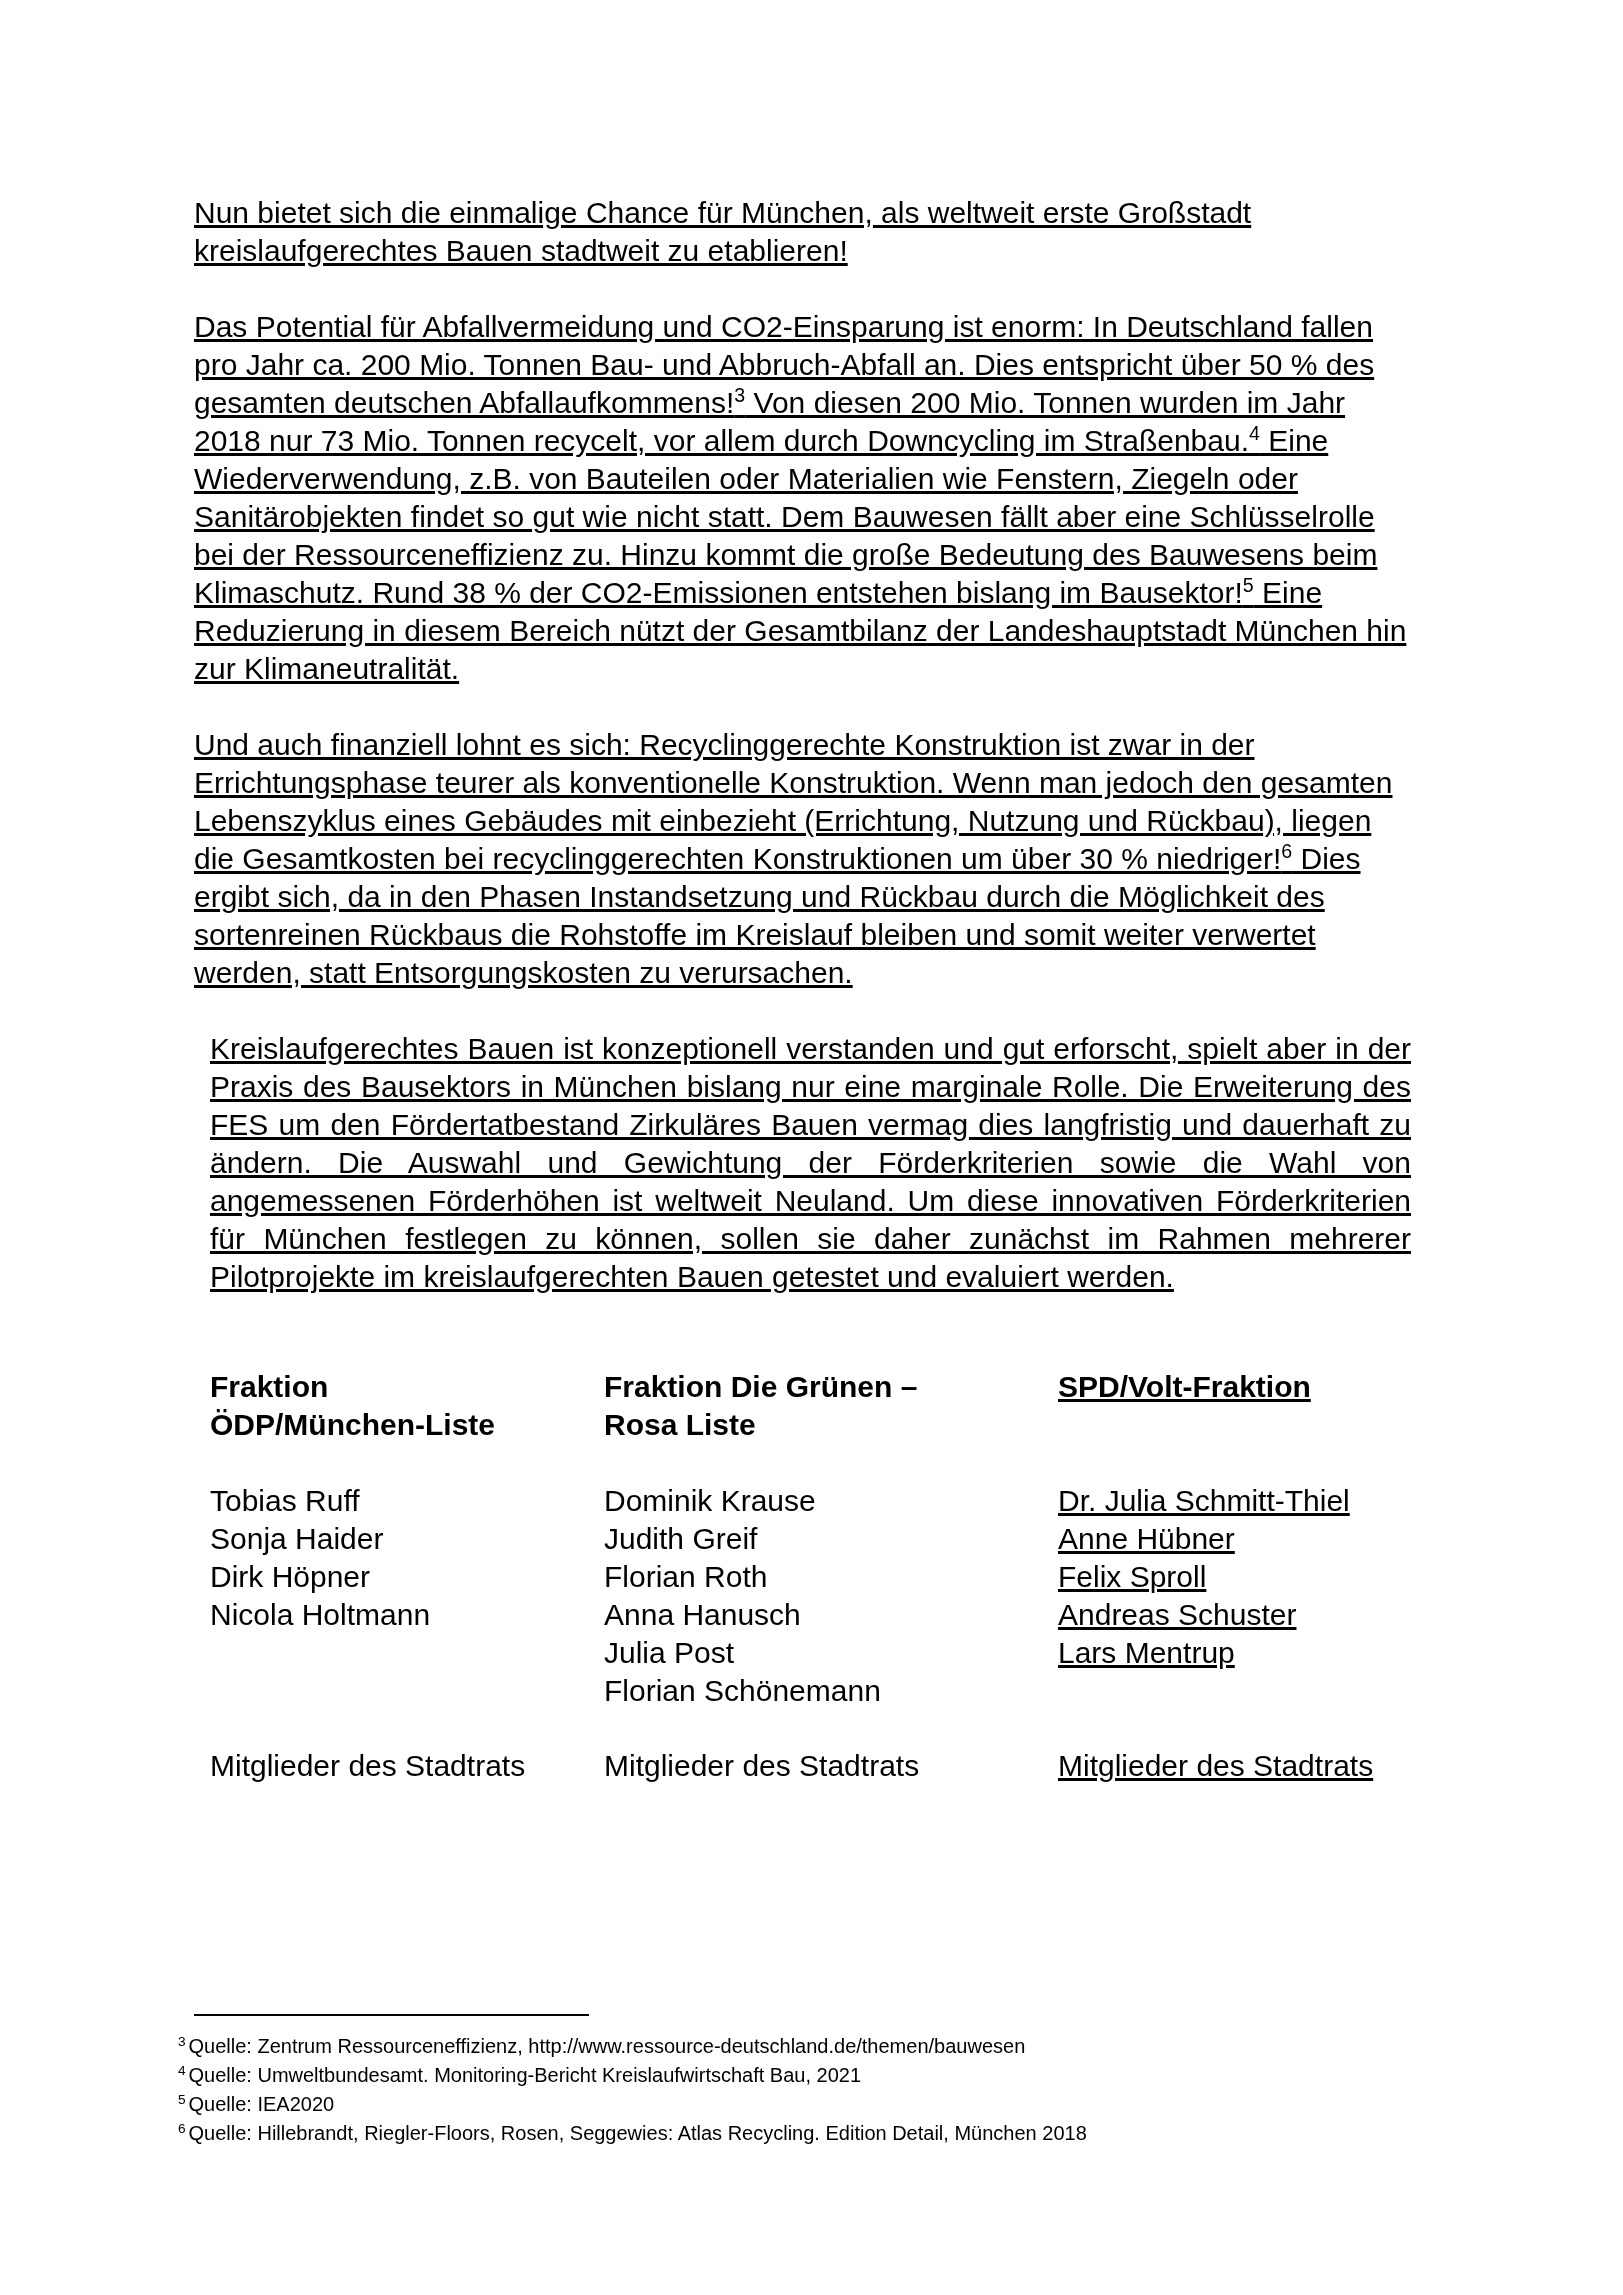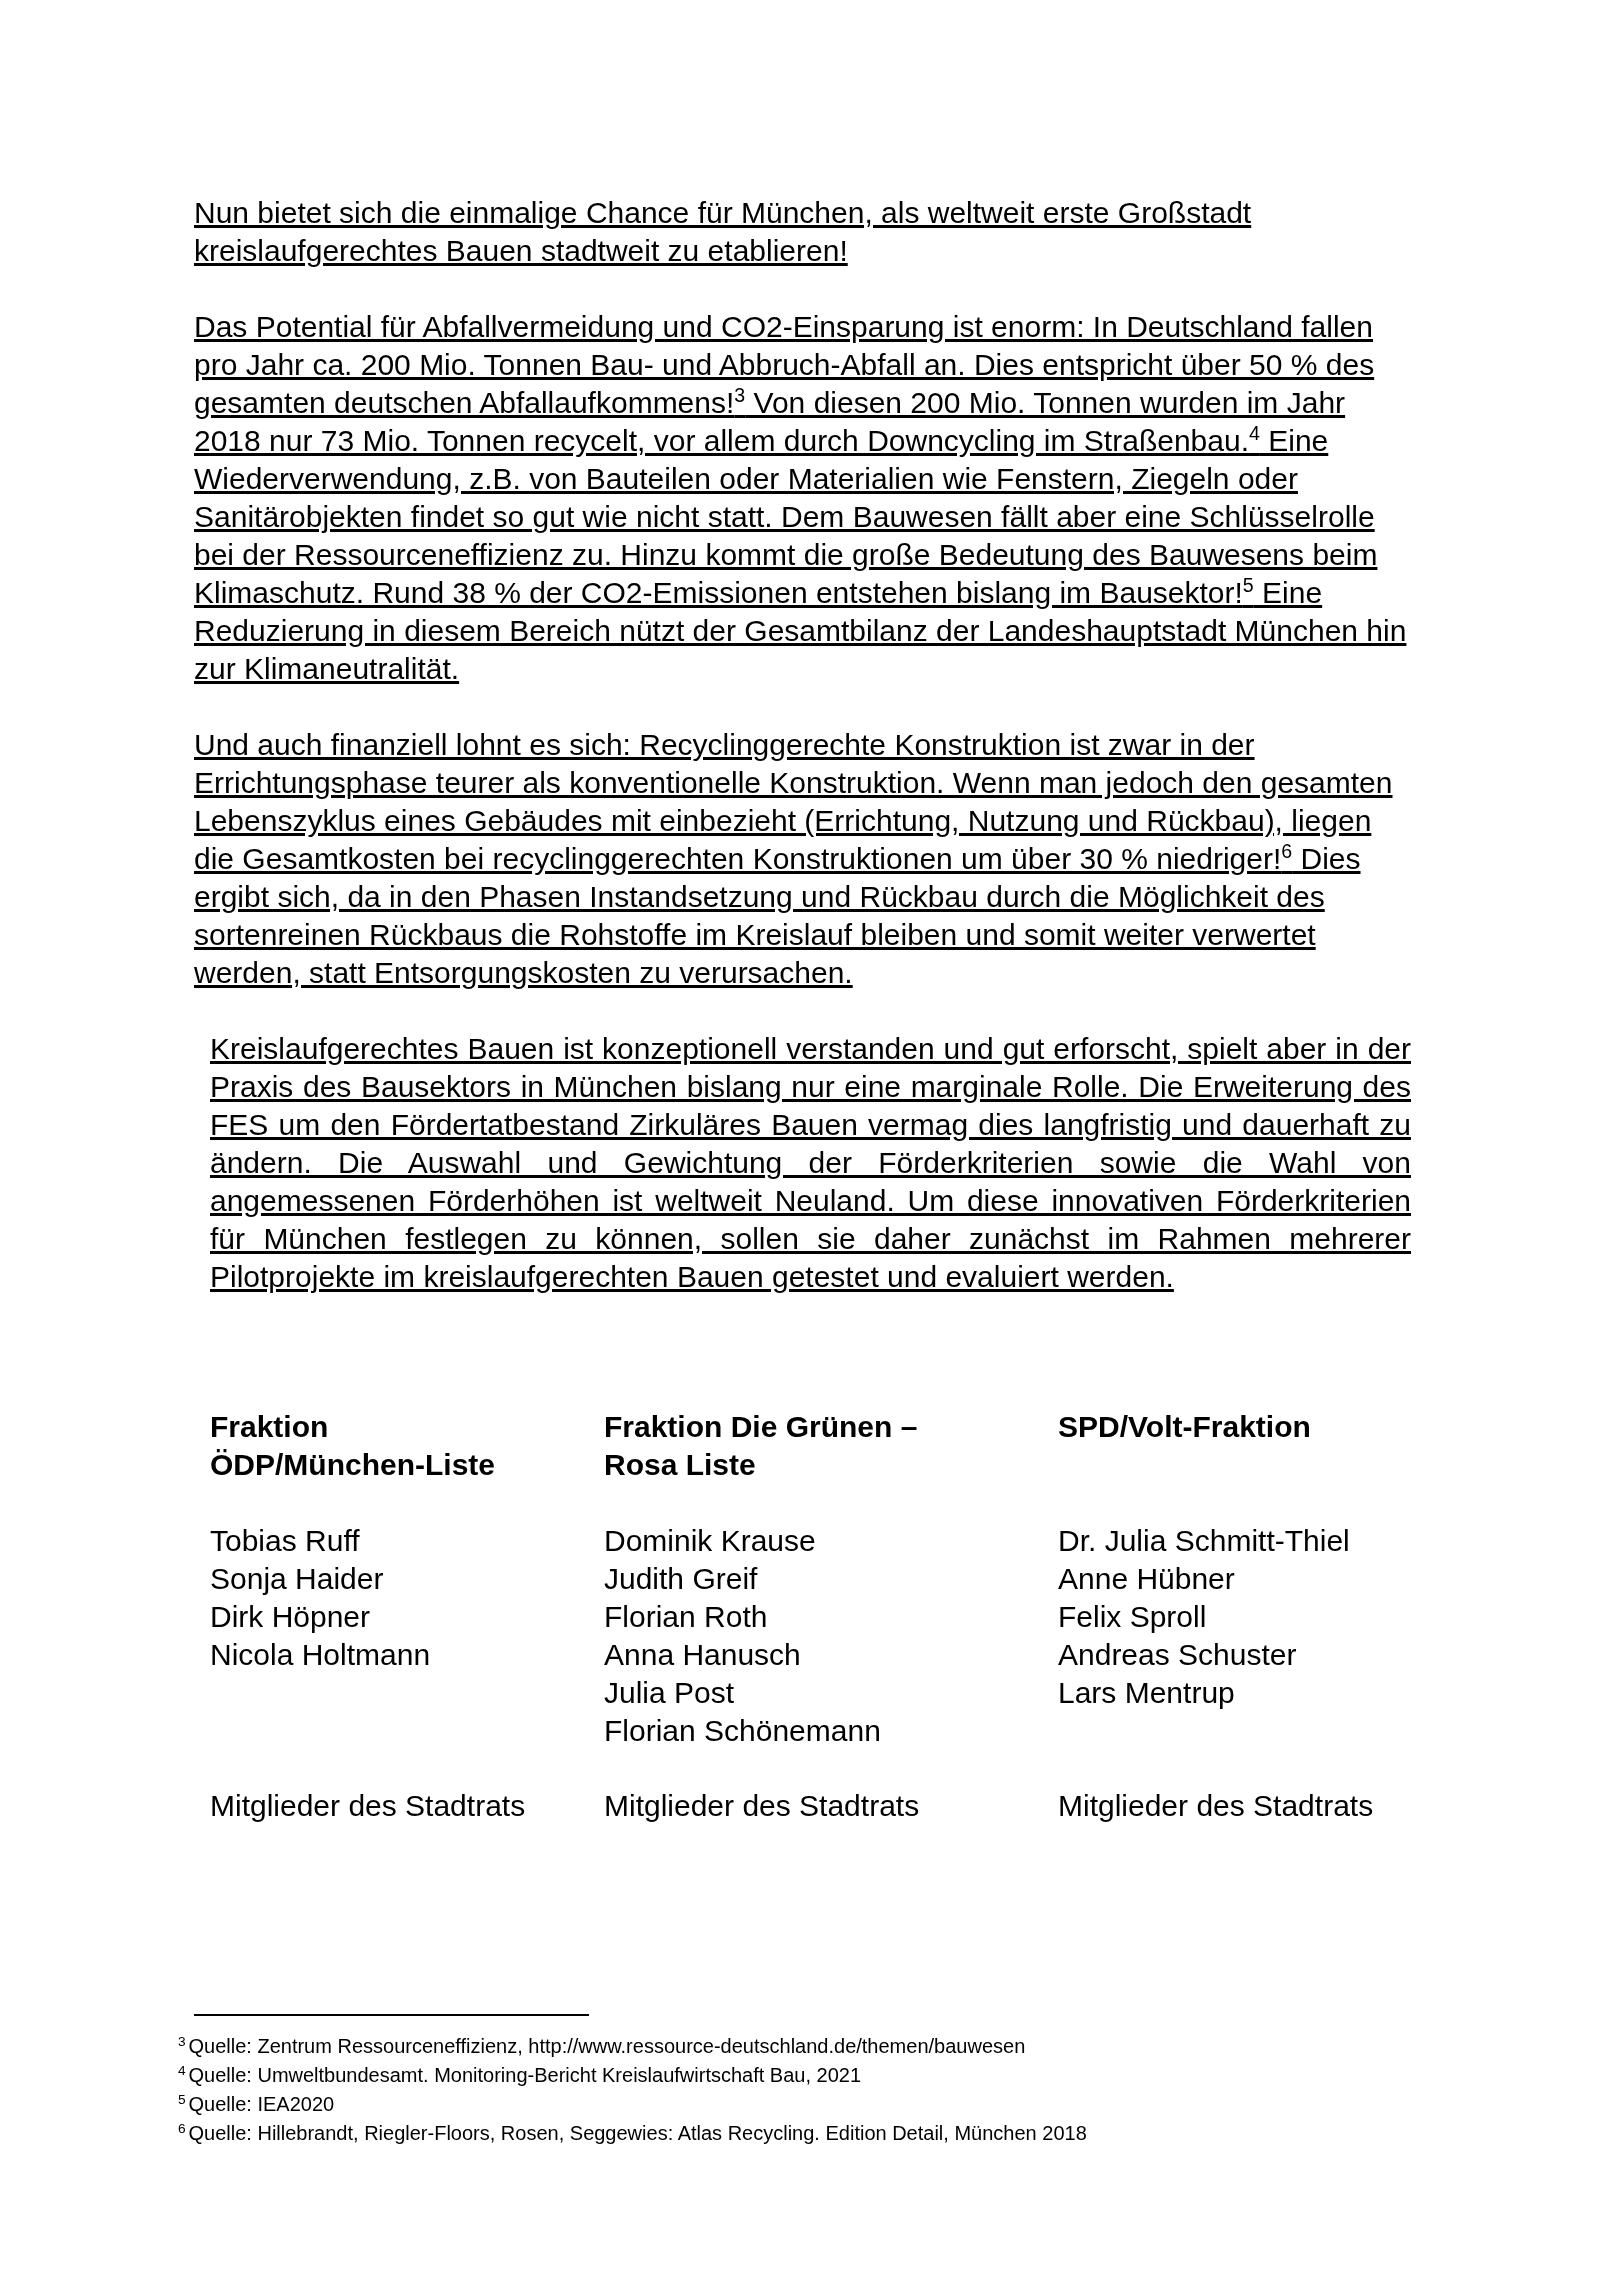--- a/index.html
+++ b/index.html
@@ -32,24 +32,24 @@
       position: relative;
       top: -10.8px;
     }
     .signatures {
       position: absolute;
       left: 210px;
       top: 1368px;
       width: 1227px;
       display: flex;
     }
-    .sig-col { font-size: 30px; line-height: 38px; margin-top: 40px; }
+    .sig-col { font-size: 30px; line-height: 38px; }
     .sig-col:nth-child(1) { width: 394px; }
     .sig-col:nth-child(2) { width: 454px; }
-    .sig-col:nth-child(3) { width: 373px; }
+    .sig-col:nth-child(3) { width: 373px; text-decoration: underline; }
     .sig-head { font-weight: bold; min-height: 76px; margin-bottom: 38px; }
     .sig-names { min-height: 265px; }
     .sig-role { }
     .fn-rule {
       position: absolute;
       left: 194px;
       top: 2014px;
       width: 395px;
       height: 2px;
       background: #000000;

